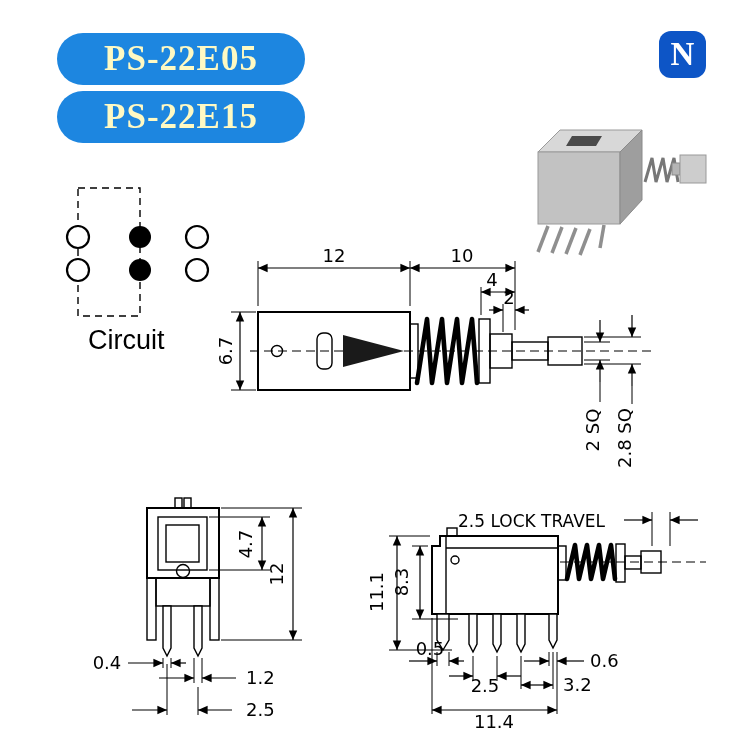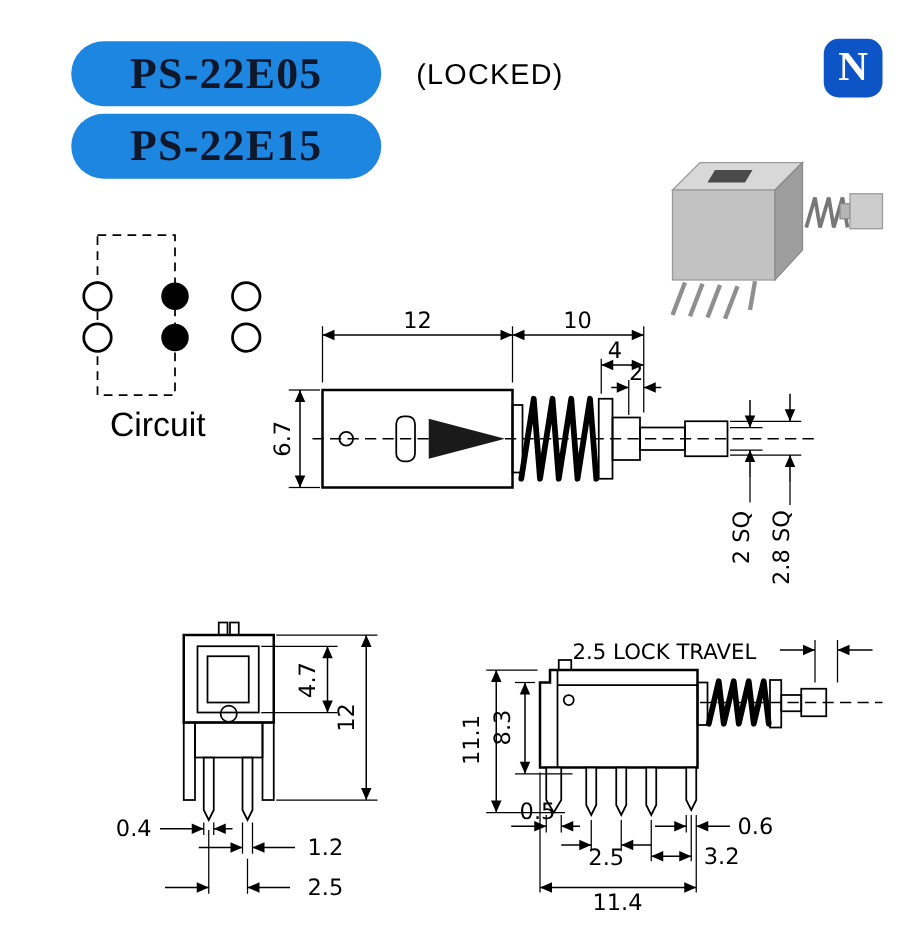--- a/index.html
+++ b/index.html
@@ -1,20 +1,20 @@
 <!DOCTYPE html>
 <html><head>
 <meta charset="utf-8">
 <style>
   html,body{margin:0;padding:0;background:#fff;}
   .page{position:relative;width:735px;height:744px;background:#ffffff;overflow:hidden;
         font-family:"Liberation Sans",sans-serif;}
   .badge{position:absolute;left:57px;width:248px;height:52px;background:#1d86e0;
          border-radius:27px;display:flex;align-items:center;justify-content:center;}
-  .badge span{color:#0f172a;font-family:"Liberation Serif",serif;font-weight:bold;
+  .badge span{color:#fef9c3;font-family:"Liberation Serif",serif;font-weight:bold;
               font-size:35px;letter-spacing:1px;}
   .b1{top:33px;} .b2{top:91px;}
   .note{position:absolute;left:333px;font-size:23px;color:#000;letter-spacing:1px;}
   .n1{top:46px;} .n2{top:104px;}
   .logo{position:absolute;left:659px;top:31px;width:47px;height:47px;background:#0d55c6;
         border-radius:12px;display:flex;align-items:center;justify-content:center;}
   .logo span{color:#fff;font-family:"Liberation Serif",serif;font-weight:bold;font-size:33px;}
   svg.draw{position:absolute;left:0;top:0;}
   svg text{font-family:"DejaVu Sans",sans-serif;fill:#000;}
   .dim{font-size:18px;}
@@ -32,21 +32,20 @@
   .pin{fill:#fff;stroke:#000;stroke-width:1.4;}
 </style>
 </head>
 <body>
 
 <div class="page">
 
   <div class="badge b1">
     <span>PS-22E05</span>
   </div>
-  <div class="note n1">(LOCKED)</div>
 
   <div class="badge b2">
     <span>PS-22E15</span>
   </div>
 
   <div class="logo">
     <span>N</span>
   </div>
 
   <svg class="draw" width="735" height="744" viewBox="0 0 735 744">

